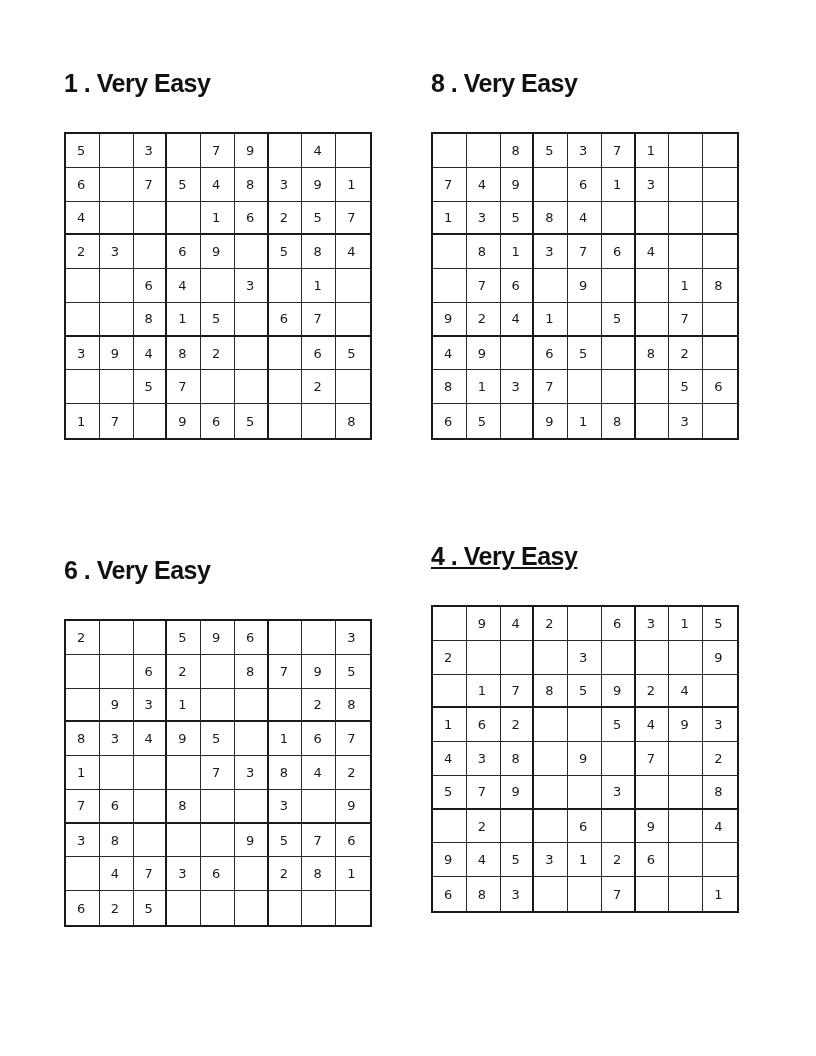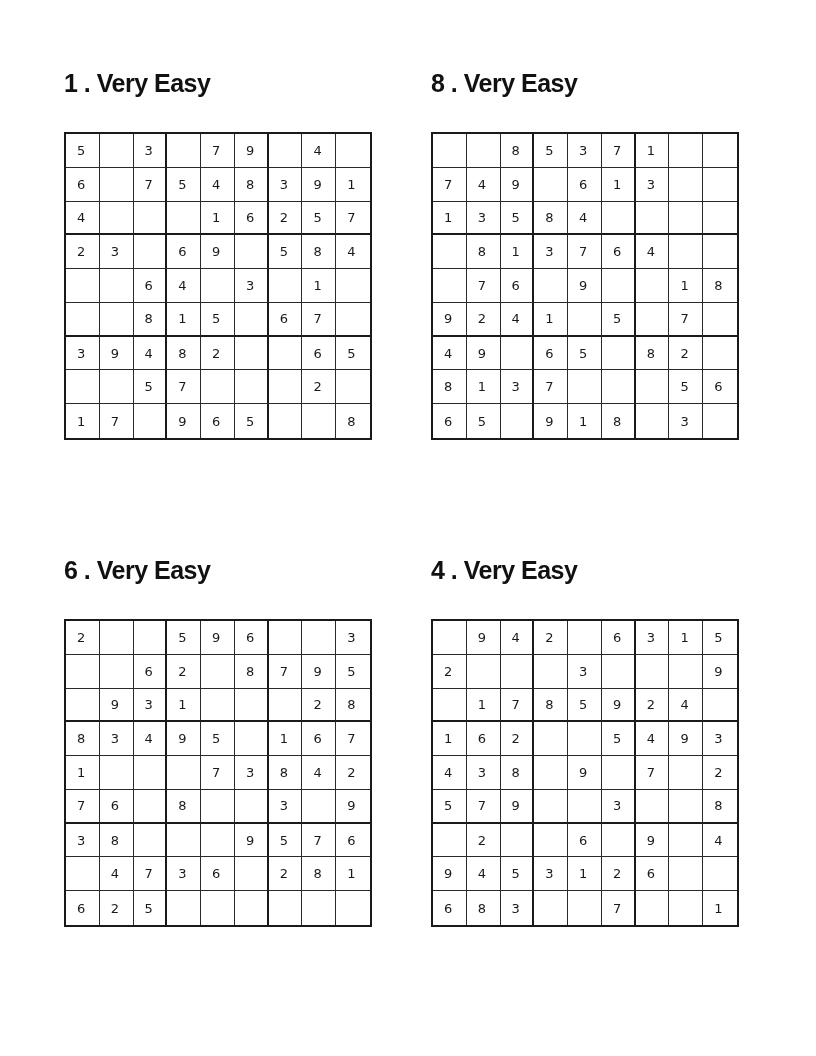--- a/index.html
+++ b/index.html
@@ -15,21 +15,21 @@
   .cell { box-sizing: border-box; border-right: 1px solid #2a2a2a; border-bottom: 1px solid #2a2a2a;
           display: flex; align-items: center; justify-content: flex-start; padding-left: 11px;
           font-family: "DejaVu Sans", sans-serif; font-size: 13px; color: #1a1a1a; }
   .cell.c9 { border-right: none; }
   .cell.r9 { border-bottom: none; }
   .cell.box-r { border-right: 2px solid #1a1a1a; }
   .cell.box-b { border-bottom: 2px solid #1a1a1a; }
   #p1 { left: 60px; top: 68px; }
   #p2 { left: 427px; top: 68px; }
   #p3 { left: 60px; top: 555px; }
-  #p4 { left: 427px; top: 555px; }
+  #p4 { left: 427px; top: 541px; text-decoration: underline; }
 </style>
 </head>
 <body>
 
 <div class="puzzle" id="p1">
   <div class="title">1 . Very Easy</div>
   <div class="grid">
       <div class="cell">5</div>
       <div class="cell"></div>
       <div class="cell box-r">3</div>

